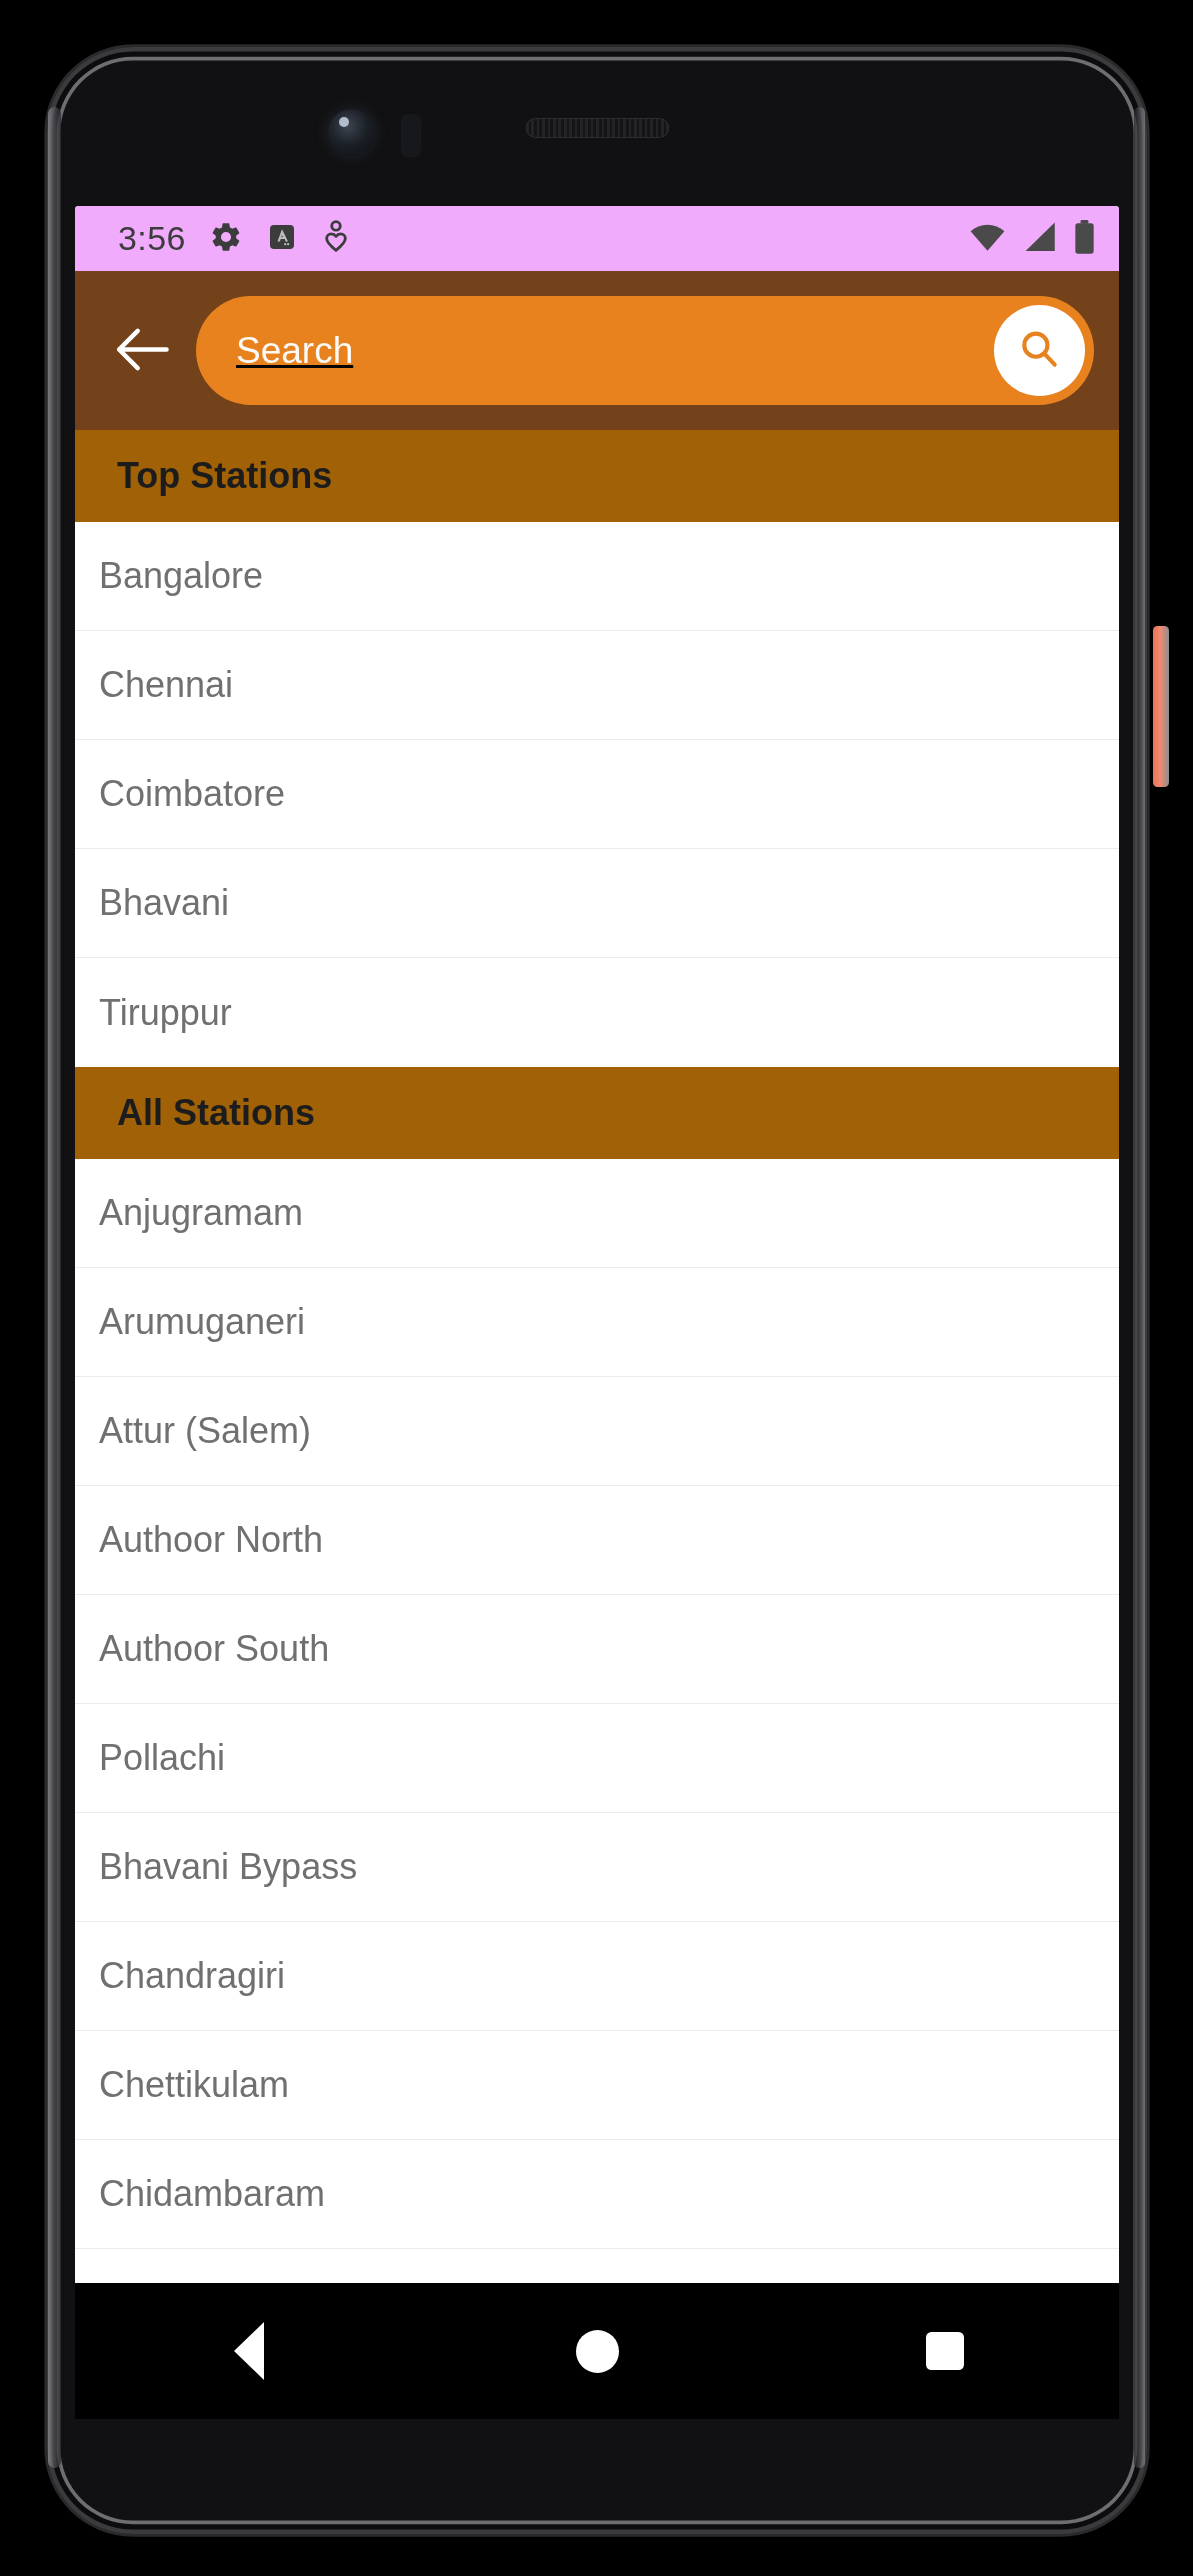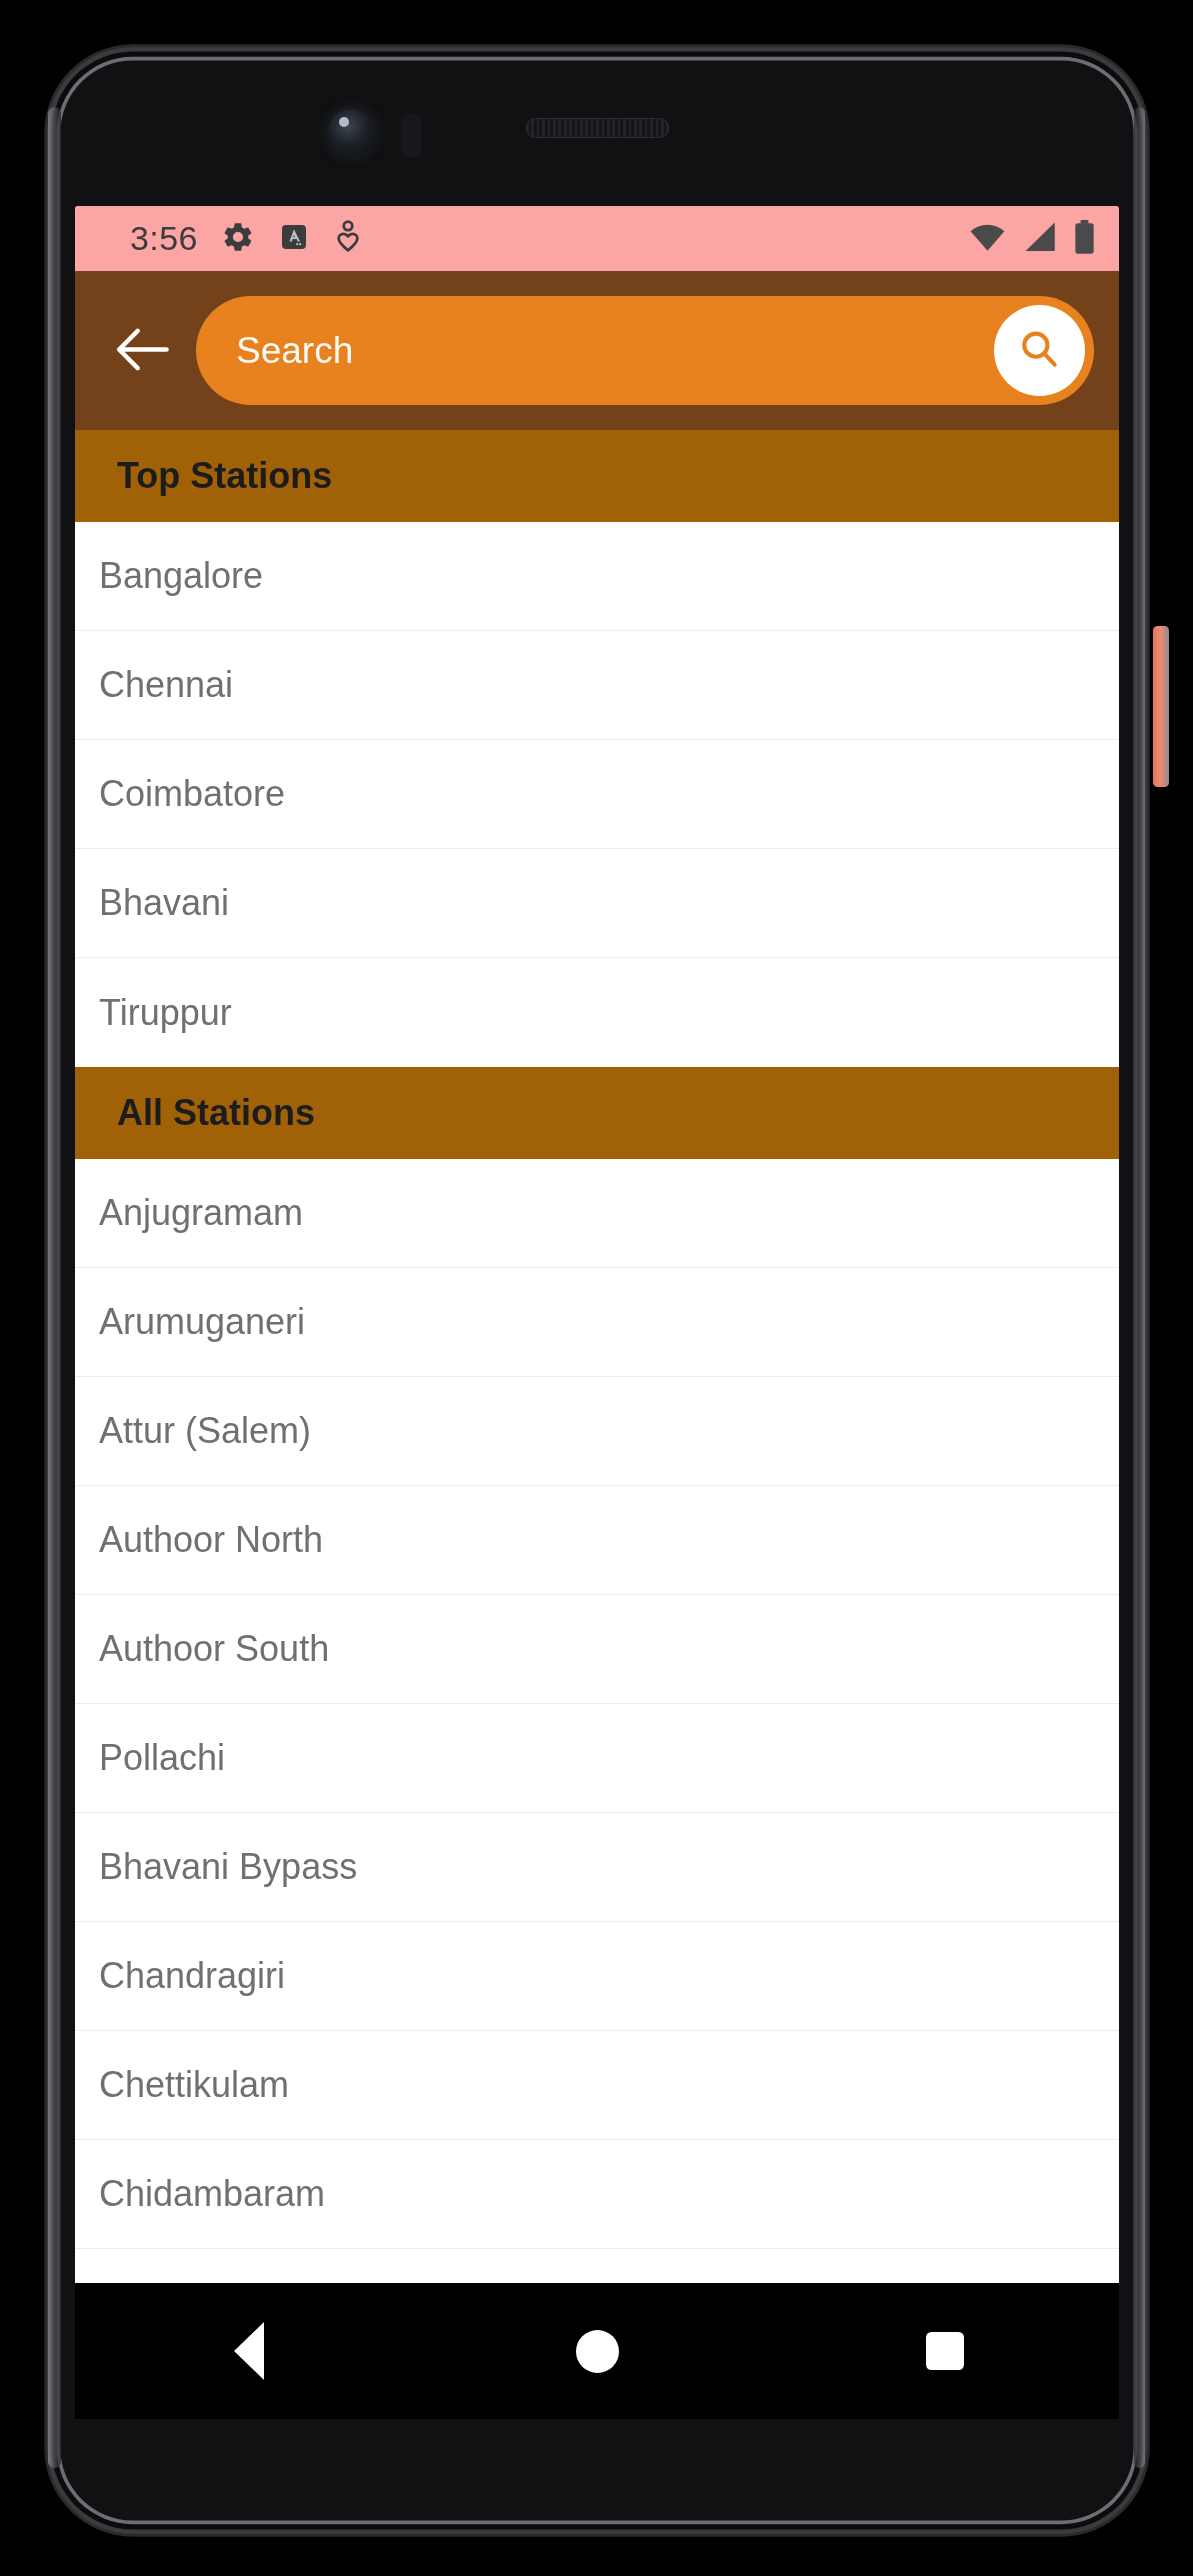--- a/index.html
+++ b/index.html
@@ -118,24 +118,24 @@
     width: 1044px;
     height: 2161px;
     background: #ffffff;
     overflow: hidden;
     border-radius: 3.6px 3.6px 0 0;
   }
 
   
   .status-bar {
     height: 65px;
-    background: #fca5a5;
-    display: flex;
-    align-items: center;
-    padding: 0 23px 0 55px;
+    background: #f0abfc;
+    display: flex;
+    align-items: center;
+    padding: 0 23px 0 43px;
     position: relative;
   }
   .status-left {
     display: flex;
     align-items: center;
     gap: 23px;
   }
   .status-time {
     font-size: 34px;
     color: #3c3c3c;
@@ -150,20 +150,21 @@
   }
   .si { display: block; }
 
   
   .app-bar {
     height: 159px;
     background: #74421a;
     display: flex;
     align-items: center;
     padding: 0 25px 0 30px;
+    text-decoration: underline;
   }
   .back-btn {
     width: 75px;
     height: 75px;
     display: flex;
     align-items: center;
     justify-content: center;
     flex: none;
     cursor: pointer;
   }

